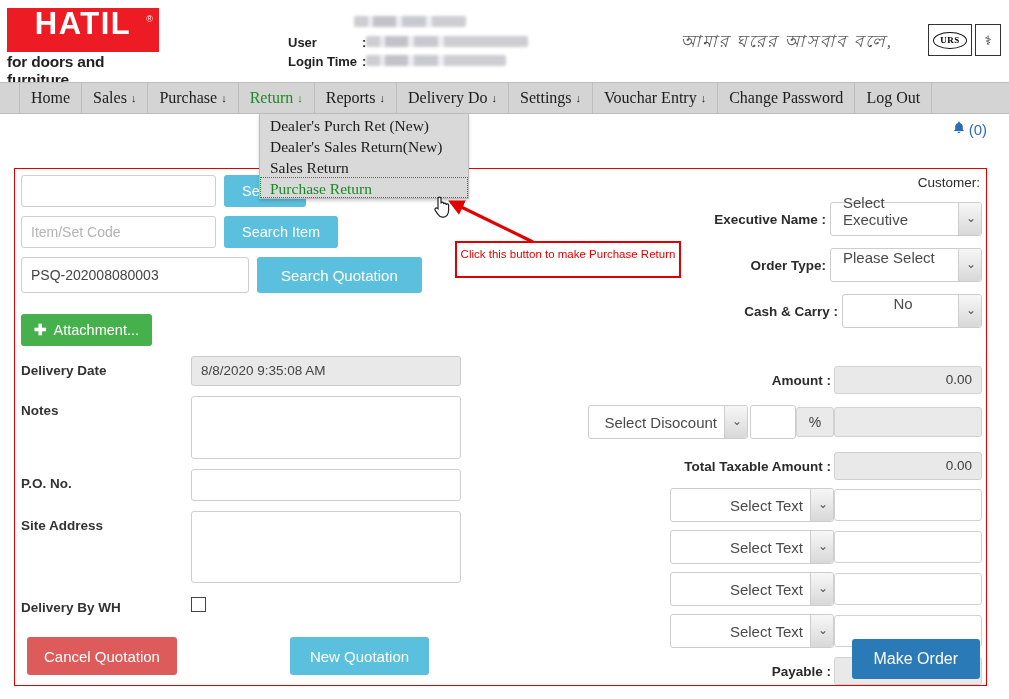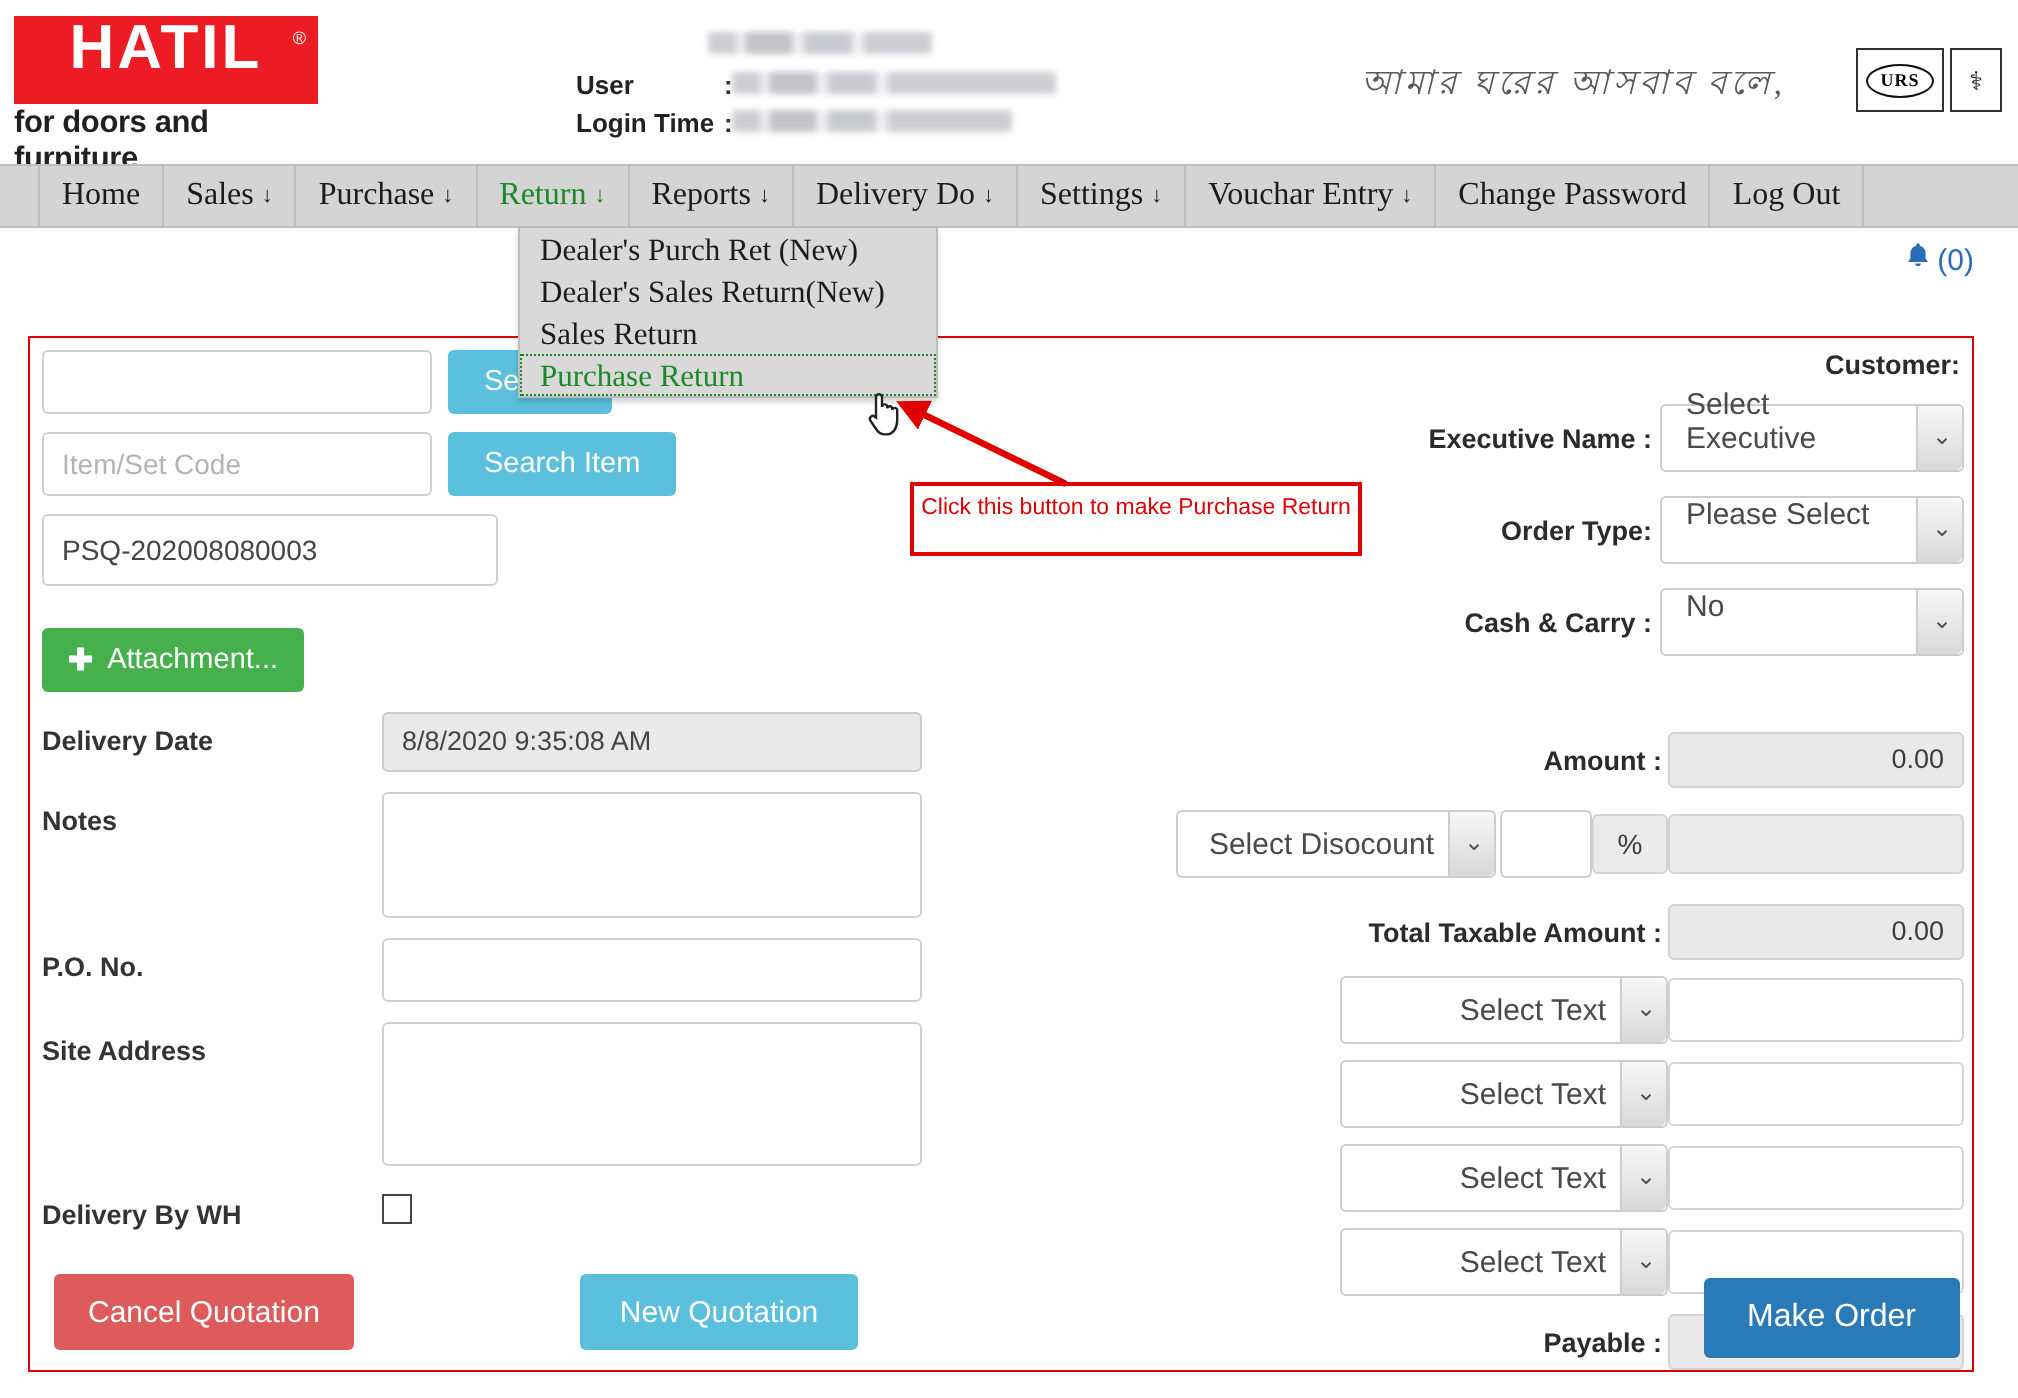--- a/index.html
+++ b/index.html
@@ -265,21 +265,21 @@
     background: #5bc0de; height: 38px; padding: 0 20px;
     font-size: 15px; margin-left: 113px;
   }
 
   
   .right-col { position: absolute; right: 4px; top: 6px; width: 490px; }
 
   .cust-line {
     text-align: right;
     font-size: 13.5px;
-    font-weight: bold;
+    font-weight: normal;
     color: #2b2b2b;
     padding-right: 2px;
   }
 
   .sel-row { display: flex; align-items: center; justify-content: flex-end; margin-top: 12px; }
   .sel-label {
     font-size: 13.5px; font-weight: bold; color: #2b2b2b;
     margin-right: 4px; white-space: nowrap;
   }
   .select {
@@ -303,21 +303,21 @@
     border-radius: 0 3px 3px 0;
   }
   .select .chev {
     position: absolute; right: 5px; top: 50%;
     transform: translateY(-60%);
     font-size: 12px; color: #555; z-index: 2;
     line-height: 1;
   }
   .sel-exec { width: 152px; }
   .sel-order { width: 152px; }
-  .sel-cash { width: 152px; }
+  .sel-cash { width: 140px; justify-content: center; }
 
   .amt-row { display: flex; align-items: center; justify-content: flex-end; margin-top: 13px; }
   .amt-label {
     font-size: 13.5px; font-weight: bold; color: #2b2b2b;
     margin-right: 3px; white-space: nowrap;
   }
   .amt-field {
     width: 148px; height: 28px;
     background: #e9e9e9;
     border: 1px solid #d2d2d2;
@@ -499,20 +499,21 @@
       <button class="btn btn-info btn-search">Search</button>
     </div>
 
     <div class="srch-row">
       <input class="txtbox w-195" type="text" placeholder="Item/Set Code" style="">
       <button class="btn btn-info btn-search">Search Item</button>
     </div>
 
     <div class="srch-row">
       <input class="txtbox" style="width: 228px; height: 36px;" type="text" value="PSQ-202008080003">
+      <button class="btn btn-info btn-searchq">Search Quotation</button>
     </div>
 
     <button class="btn btn-attach">
       <span class="plus">✚</span>
       <span>Attachment...</span>
     </button>
 
     <div class="frm-row">
       <div class="frm-label">Delivery Date</div>
       <div class="ro-field">8/8/2020 9:35:08 AM</div>

